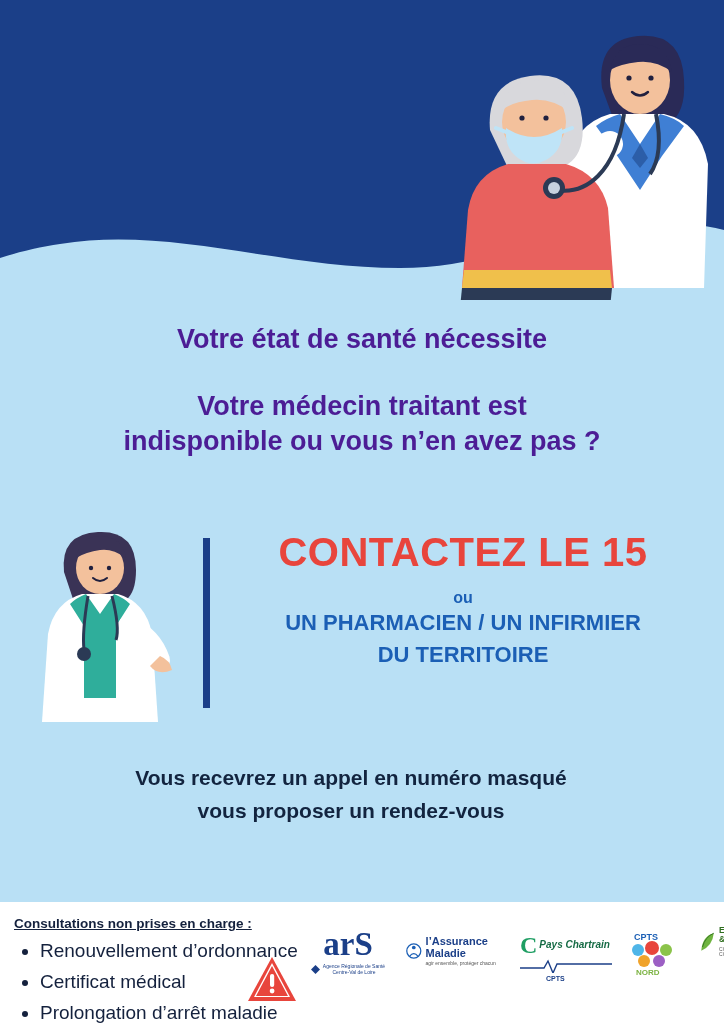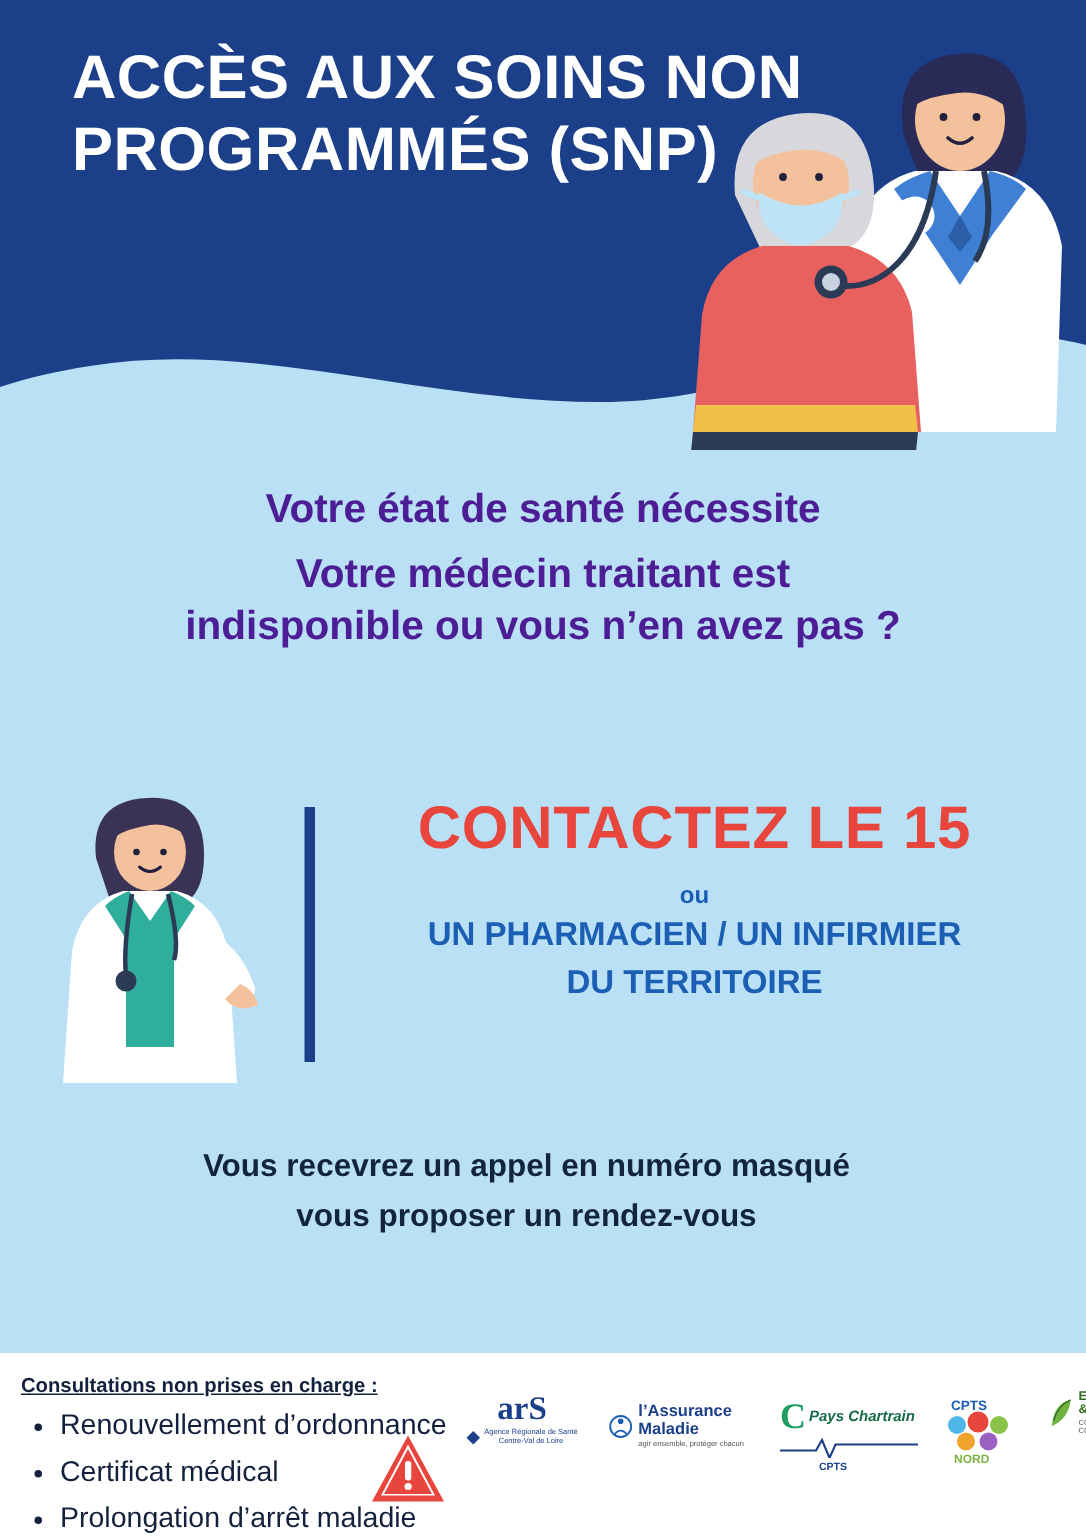--- a/index.html
+++ b/index.html
@@ -68,21 +68,21 @@
     width: 724px;
     text-align: center;
     color: #4c1d95;
   }
   .q-block-1 {
     font-size: 27px;
     font-weight: bold;
     line-height: 1.3;
   }
   .q-block-2 {
-    margin-top: 8px;
+    margin-top: 32px;
     font-size: 27px;
     font-weight: bold;
     line-height: 1.3;
   }
 
   
   .contact-wrap {
     position: absolute;
     left: 0;
     top: 520px;
@@ -203,21 +203,20 @@
 </head>
 <body>
 
 <div class="poster">
 
   <div class="header">
     <svg class="header-bg" viewBox="0 0 724 300" preserveAspectRatio="none">
       <path d="M0,0 H724 V230 C600,200 520,268 400,268 C280,268 170,226 60,244 C40,247 18,252 0,258 Z" fill="#1b3f88"></path>
     </svg>
 
-    <div class="header-title">ACCÈS AUX SOINS NON PROGRAMMÉS (SNP)</div>
 
     <svg class="illu-top" viewBox="0 0 280 290">
 
       <g>
         <path d="M168 70 q-6 -48 36 -52 q44 -4 46 44 q2 34 -16 44 l-52 2 z" fill="#2a2a57"></path>
         <ellipse cx="206" cy="62" rx="30" ry="34" fill="#f3c19c"></ellipse>
         <path d="M176 52 q6 -26 30 -26 q28 0 32 28 q-16 -12 -34 -10 q-18 2 -28 8 z" fill="#2a2a57"></path>
         <circle cx="195" cy="60" r="2.6" fill="#20203f"></circle>
         <circle cx="217" cy="60" r="2.6" fill="#20203f"></circle>
         <path d="M198 74 q8 7 16 0" stroke="#20203f" stroke-width="2.4" fill="none" stroke-linecap="round"></path>
@@ -317,21 +316,21 @@
       <path d="M26 9 L44 43 H8 Z" fill="#ffffff"></path>
       <path d="M26 12 L42 42 H10 Z" fill="#e8453c"></path>
       <rect x="24" y="20" width="4.2" height="13" rx="2" fill="#ffffff"></rect>
       <circle cx="26.1" cy="37" r="2.4" fill="#ffffff"></circle>
     </svg>
 
     <div class="footer-logos">
 
       <div class="logo" style="left:60px; top:6px; width:100px;">
         <div style="text-align:center;">
-          <span style="font-size:22px; font-weight:bold; color:#1b3f88; font-family:'Liberation Serif', serif;">arS</span>
+          <span style="font-size:33px; font-weight:bold; color:#1b3f88; font-family:'Liberation Serif', serif;">arS</span>
         </div>
         <div style="display:flex; align-items:center; justify-content:center; gap:3px; margin-top:1px;">
           <svg width="9" height="9" viewBox="0 0 10 10">
               <path d="M5 0 L10 5 L5 10 L0 5 Z" fill="#1b3f88"></path>
             </svg>
           <span class="logo-caption" style="color:#1b3f88; white-space:pre-line;">Agence Régionale de Santé
 Centre-Val de Loire</span>
         </div>
       </div>
 

